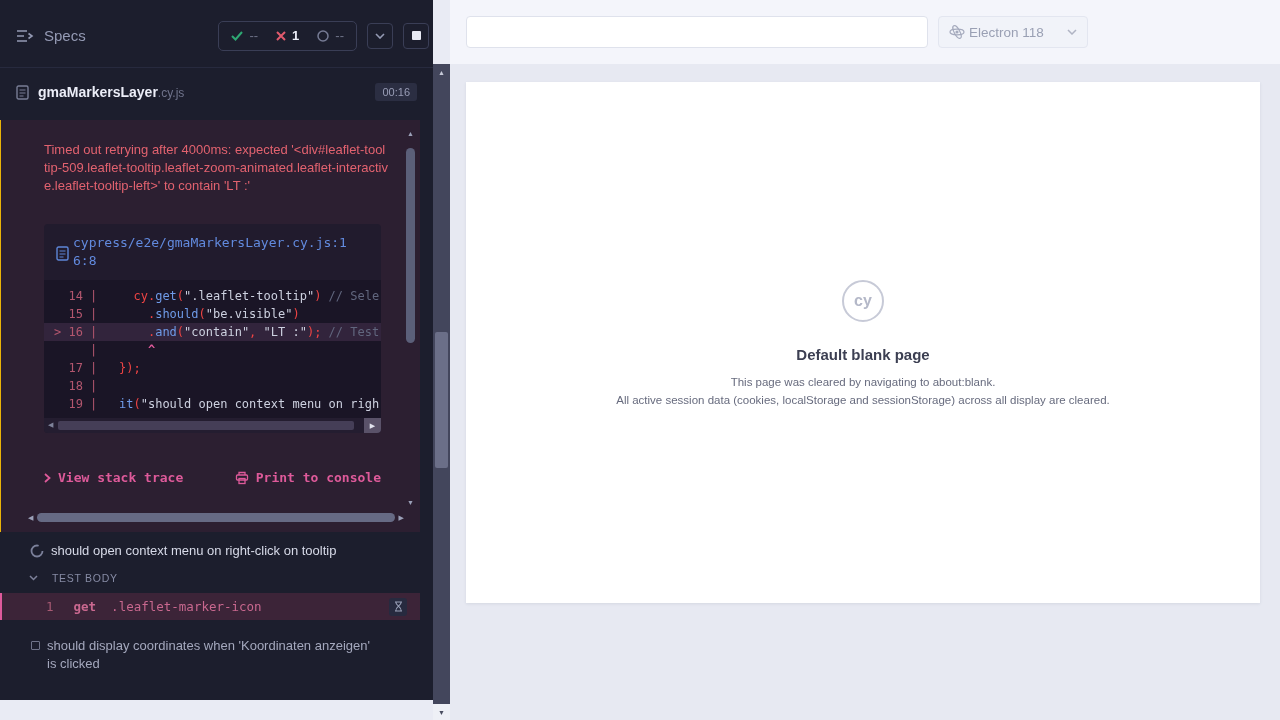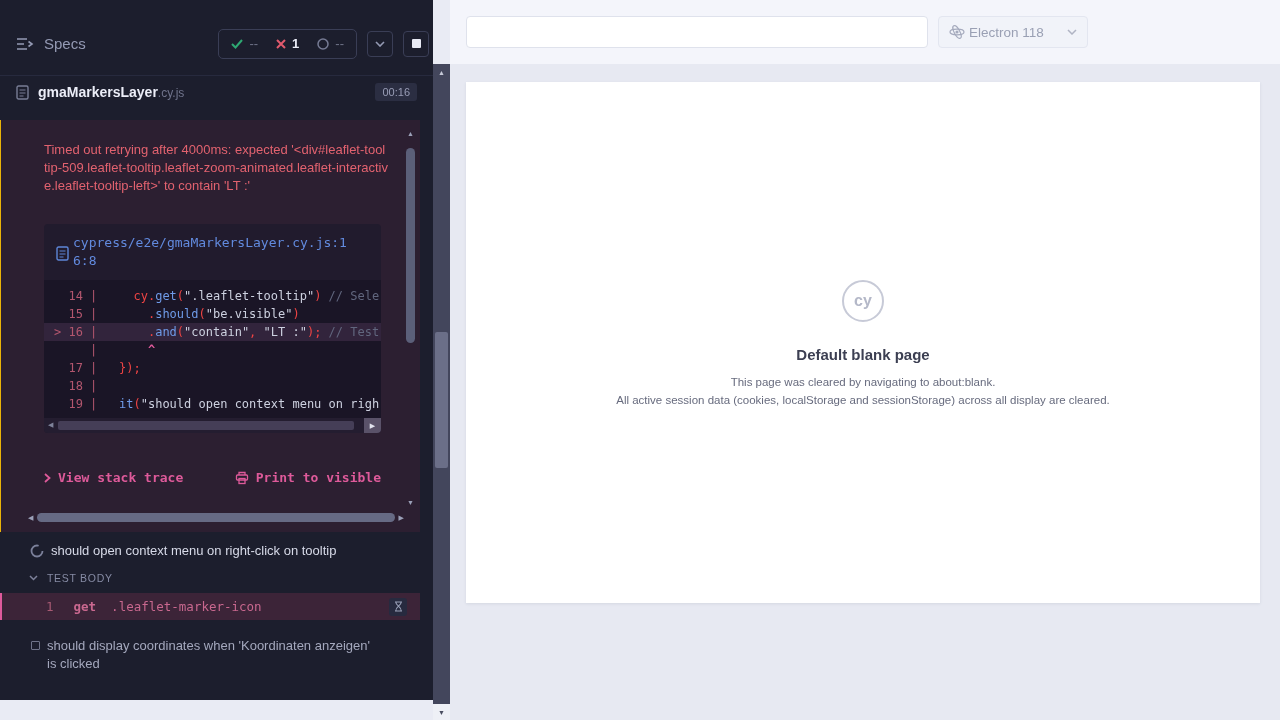--- a/index.html
+++ b/index.html
@@ -1,21 +1,21 @@
 <!DOCTYPE html>
 <html><head>
 <meta charset="utf-8">
 <style>
   * { margin:0; padding:0; box-sizing:border-box; }
   html,body { width:1280px; height:720px; }
   body { position:relative; background:#e9ebf4; font-family:"Liberation Sans",sans-serif; overflow:hidden; }
 
   
   .reporter { position:absolute; left:0; top:0; width:433px; height:700px; background:#1c1e2d; overflow:hidden; }
-  .rep-header { position:absolute; left:0; top:12px; width:450px; height:64px; background:#1c1e2d; border-bottom:1px solid #272a3e; display:flex; align-items:center; padding:0 21px 0 16px; z-index:5; }
+  .rep-header { position:absolute; left:0; top:4px; width:450px; height:64px; background:#1c1e2d; border-bottom:1px solid #272a3e; display:flex; align-items:center; padding:0 21px 0 16px; z-index:5; }
   .specs-label { color:#949ab4; font-size:15px; margin-left:10px; }
   .stats { margin-left:auto; height:30px; border:1px solid #3a3e56; border-radius:5px; display:flex; align-items:center; padding:0 3px; }
   .stat { display:flex; align-items:center; gap:6px; padding:0 9px; font-size:13px; }
   .stat em { font-style:normal; color:#6f7389; }
   .stat.failed em { color:#eceef8; font-weight:bold; }
   .hbtn { width:26px; height:26px; border:1px solid #3a3e56; border-radius:4px; background:transparent; display:flex; align-items:center; justify-content:center; margin-left:10px; cursor:pointer; }
   .stop-square { width:9px; height:9px; background:#e8eaf4; border-radius:1px; display:block; }
 
   .spec-row { position:absolute; left:0; top:78px; width:433px; height:28px; display:flex; align-items:center; padding:0 16px; }
   .spec-name { color:#eceef8; font-size:14px; font-weight:bold; margin-left:9px; }
@@ -50,21 +50,21 @@
   .panel-hscroll .thumb { flex:1; height:9px; background:#666a84; border-radius:5px; }
   .panel-vscroll { position:absolute; right:3px; top:10px; width:12px; height:376px; }
   .panel-vscroll .arr { position:absolute; left:2px; font-size:7px; color:#9ba0b8; }
   .panel-vscroll .arr.up { top:0; }
   .panel-vscroll .arr.down { bottom:0; }
   .panel-vscroll .thumb { position:absolute; left:1px; top:18px; width:9px; height:195px; background:#5b5f79; border-radius:5px; }
 
   
   .test-row1 { position:absolute; left:0; top:543px; width:433px; display:flex; align-items:center; gap:7px; padding-left:30px; cursor:pointer; }
   .test-title { color:#d7dae8; font-size:13px; }
-  .testbody-row { position:absolute; left:0; top:572px; width:433px; display:flex; align-items:center; gap:9px; padding-left:29px; cursor:pointer; }
+  .testbody-row { position:absolute; left:0; top:572px; width:433px; display:flex; align-items:center; gap:14px; padding-left:29px; cursor:pointer; }
   .testbody-label { color:#868ba4; font-size:10.5px; letter-spacing:0.7px; }
   .cmd-row { position:absolute; left:0; top:593px; width:420px; height:27px; background:#3c2438; border-left:2px solid #df5a9b; display:flex; align-items:center; font-family:"DejaVu Sans Mono",monospace; font-size:12.5px; cursor:pointer; }
   .cmd-num { color:#a85a73; margin-left:44px; }
   .cmd-method { color:#c9688f; font-weight:bold; margin-left:20px; }
   .cmd-target { color:#c9688f; margin-left:15px; }
   .cmd-badge { margin-left:auto; margin-right:13px; width:18px; height:18px; background:#272a3f; border-radius:3px; display:flex; align-items:center; justify-content:center; }
   .test-row2 { position:absolute; left:0; top:637px; width:433px; display:flex; gap:7px; padding-left:31px; cursor:pointer; }
   .test-row2 .sq { width:9px; height:9px; border:1.5px solid #6f7389; border-radius:1px; margin-top:4px; flex:none; }
   .test-title2 { color:#a4a8bd; font-size:13px; line-height:18px; width:330px; }
 
@@ -196,21 +196,21 @@
         <span>View stack trace</span>
       </button>
       <button class="err-btn">
         <span style="display:flex;">
           <svg width="14" height="14" viewBox="0 0 14 14">
               <path d="M4 4V1.5h6V4" stroke="#de5a9a" stroke-width="1.3" fill="none"></path>
               <rect x="1.5" y="4" width="11" height="5" rx="1" stroke="#de5a9a" stroke-width="1.3" fill="none"></rect>
               <rect x="4" y="7.5" width="6" height="5" stroke="#de5a9a" stroke-width="1.3" fill="none"></rect>
             </svg>
         </span>
-        <span>Print to visible</span>
+        <span>Print to console</span>
       </button>
     </div>
 
     <div class="panel-hscroll">
       <span class="arr">◀</span>
       <span class="thumb"></span>
       <span class="arr">▶</span>
     </div>
     <div class="panel-vscroll">
       <span class="arr up">▲</span>

